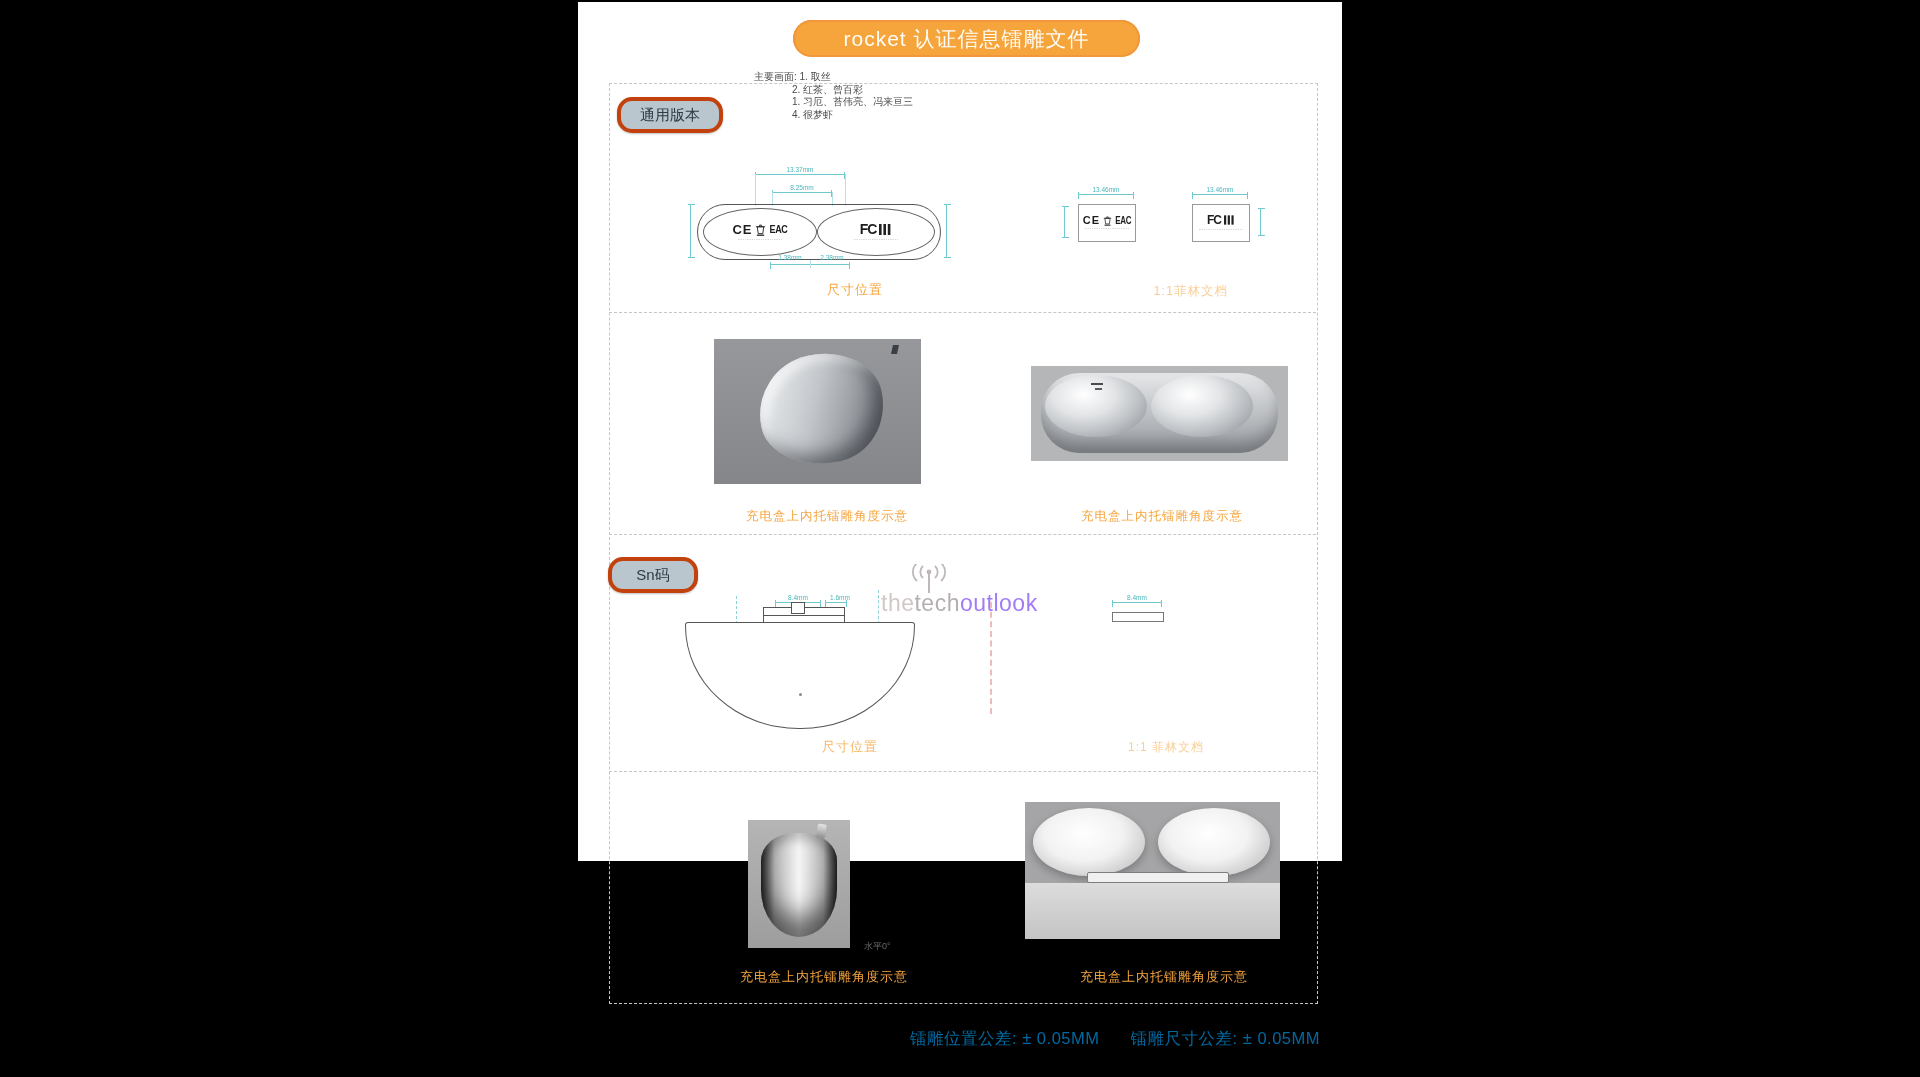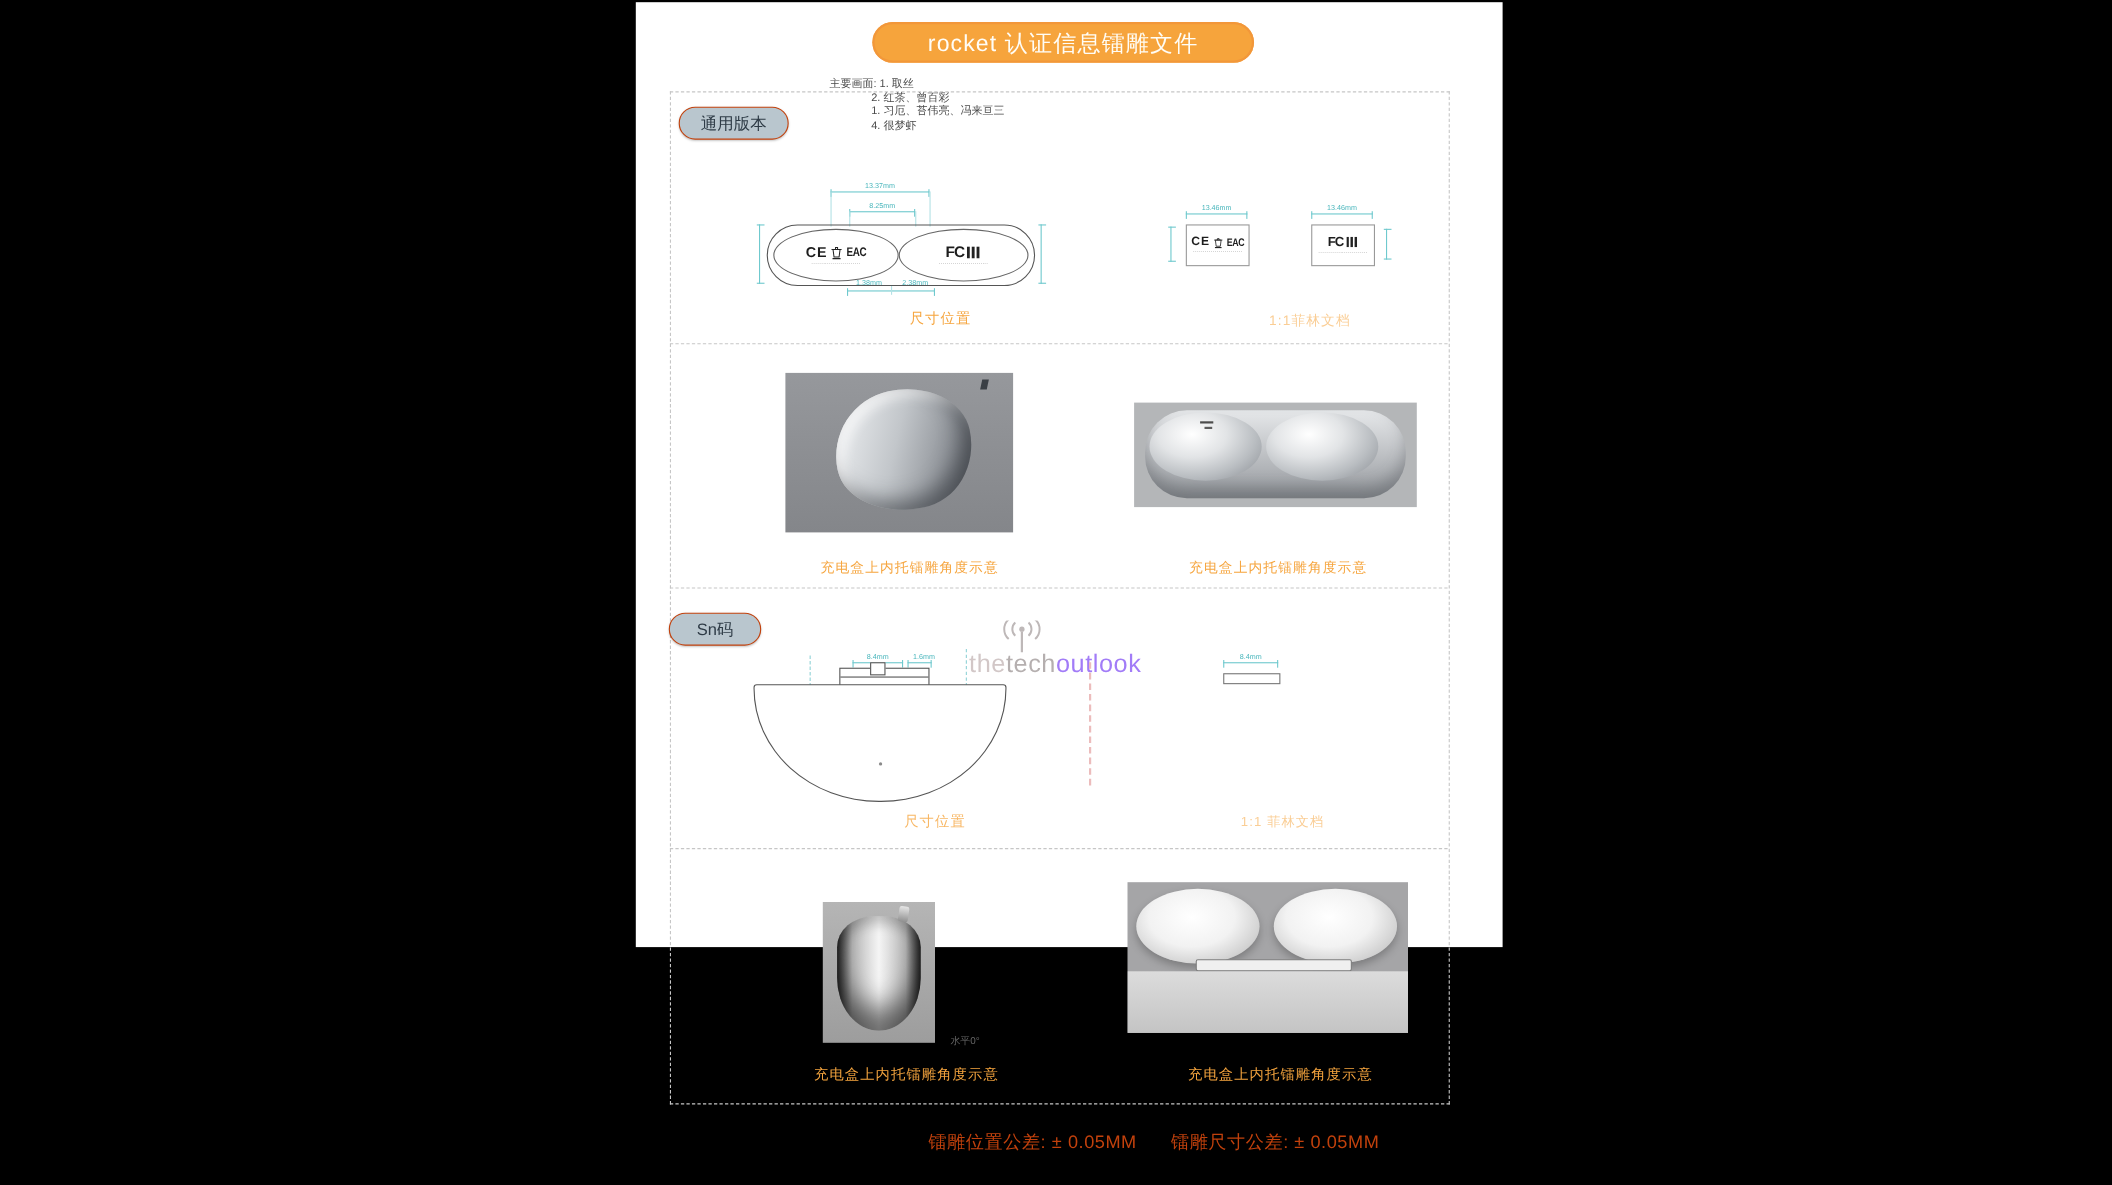--- a/index.html
+++ b/index.html
@@ -1,31 +1,31 @@
 <!DOCTYPE html>
 <html><head>
 <meta charset="utf-8">
 <style>
   html,body{margin:0;padding:0;background:#000;}
   #stage{position:relative;width:1920px;height:1077px;background:#000;overflow:hidden;
          font-family:"Liberation Sans","DejaVu Sans",sans-serif;}
-  .page{position:absolute;left:578px;top:2px;width:764px;height:859px;background:#ffffff;padding-left:24px;}
+  .page{position:absolute;left:578px;top:2px;width:764px;height:859px;background:#ffffff;}
   .abs{position:absolute;}
 
   
   .title-pill{position:absolute;left:215px;top:18px;width:347px;height:37px;background:#f6a43c;
     border-radius:19px;display:flex;align-items:center;justify-content:center;
     color:#fffdf6;font-size:21px;letter-spacing:1px;box-shadow:inset 0 0 0 2px #f2973a;}
 
   
   .outer-box{position:absolute;left:31px;top:81px;width:707px;height:919px;border:1px dashed #c6c6c6;}
   .sep{position:absolute;left:31px;width:707px;height:0;border-top:1px dashed #c6c6c6;}
 
   
-  .badge{position:absolute;height:28px;border-radius:15px;background:#b9c6ce;border:1px solid #c2410c;
+  .badge{position:absolute;height:28px;border-radius:15px;background:#b9c6ce;border:4px solid #c2410c;
     display:flex;align-items:center;justify-content:center;color:#2e3b46;font-size:15px;
     box-shadow:0 1px 2px rgba(0,0,0,.25);}
 
   
   .notes{position:absolute;left:176px;top:69px;font-size:10px;line-height:12.5px;color:#4a4a4a;white-space:nowrap;}
   .notes .ind{margin-left:38px;}
 
   
   .cap{position:absolute;color:#f6a53e;font-size:13px;text-align:right;letter-spacing:1px;white-space:nowrap;}
   .cap.faded{opacity:.55;}
@@ -101,22 +101,22 @@
   .bar11{position:absolute;left:534px;top:610px;width:50px;height:8px;border:1px solid #777;background:#fff;}
   .pinkdash{position:absolute;left:412px;top:600px;height:112px;width:0;border-left:2px dashed #ecbcbc;}
 
   
   .wm-text{position:absolute;left:303px;top:588px;font-size:23px;letter-spacing:.5px;white-space:nowrap;opacity:.8;}
   .wm-the{color:#c7baba;}
   .wm-tech{color:#a39c9c;}
   .wm-outlook{color:#8b5cf6;}
 
   
-  .footer{position:absolute;left:240px;top:1026px;width:502px;font-size:16.5px;
-    color:#c2410c;letter-spacing:.5px;white-space:nowrap;}
+  .footer{position:absolute;left:240px;top:1026px;width:502px;text-align:right;font-size:16.5px;
+    color:#0369a1;letter-spacing:.5px;white-space:nowrap;}
   .footer span{margin-left:26px;}
 
   .note-small{position:absolute;left:286px;top:938px;font-size:9px;color:#666;}
 </style>
 </head>
 <body>
 
 <div id="stage">
   <div class="page">
 

